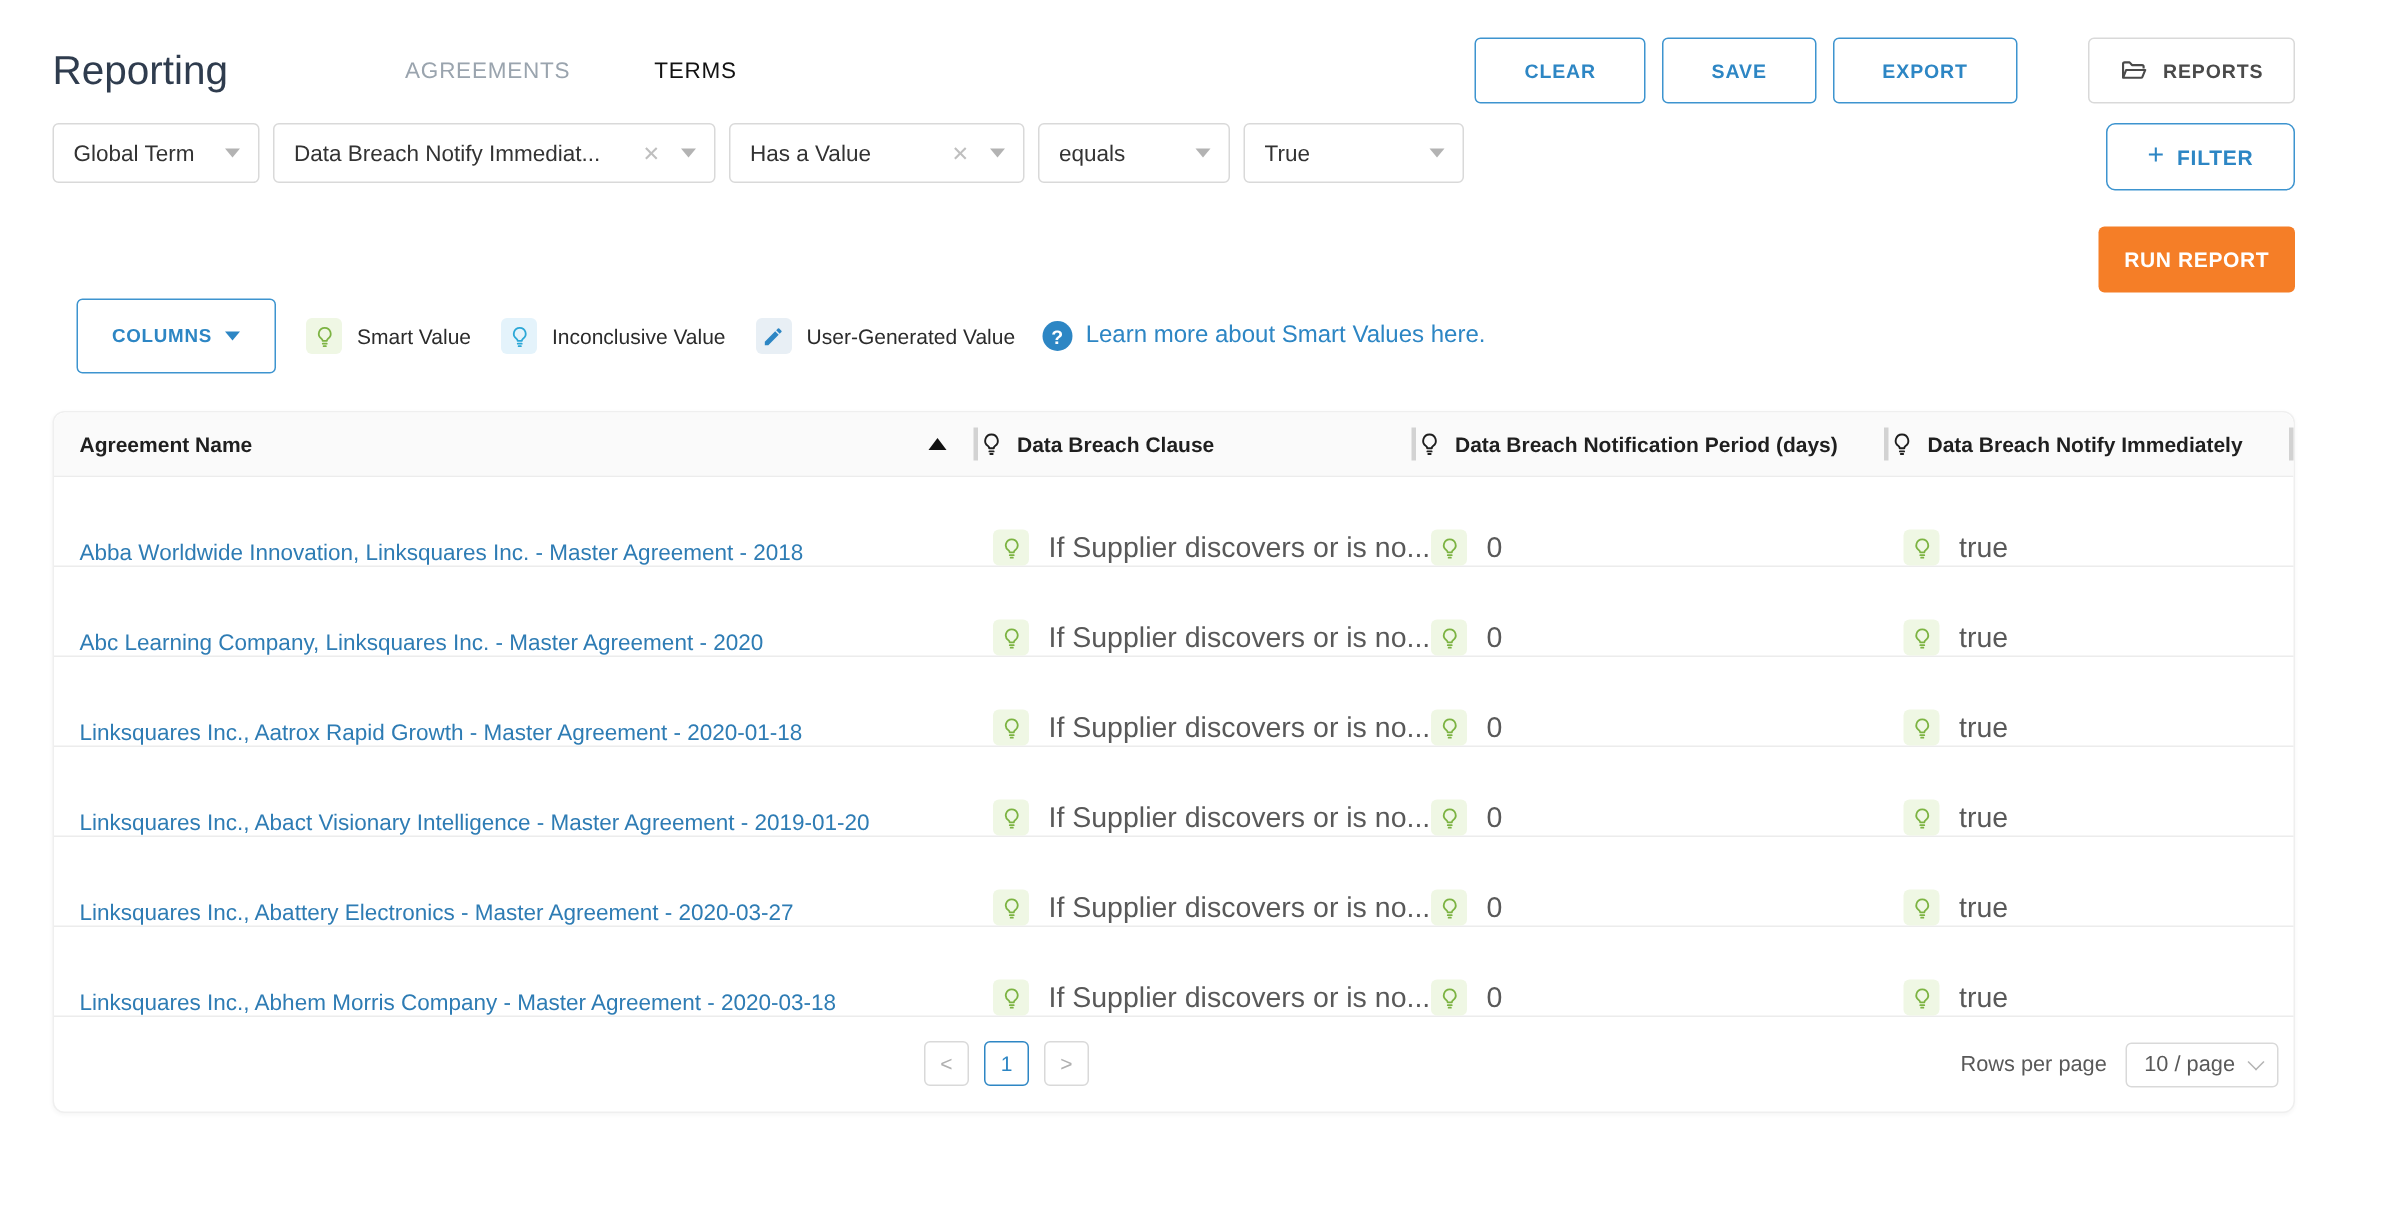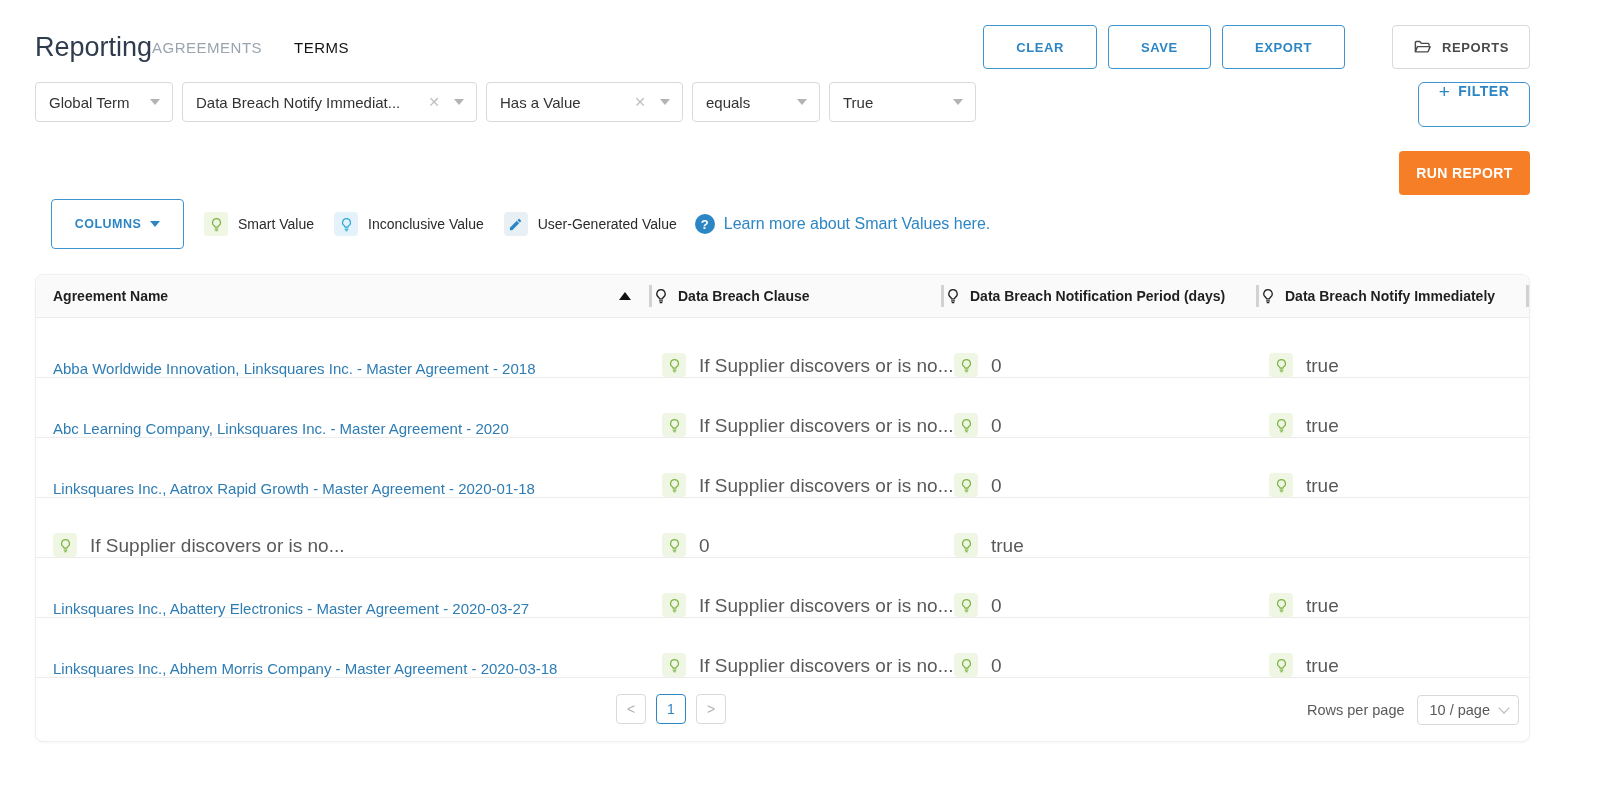--- a/index.html
+++ b/index.html
@@ -7,21 +7,21 @@
   body {
     width:1600px; height:809px;
     font-family:"Liberation Sans", sans-serif;
     color:#333; overflow:hidden; position:relative;
   }
   .content { width:1495px; margin-left:35px; position:relative; }
 
   
   .topbar { display:flex; align-items:center; padding-top:24px; height:70px; }
   .page-title { font-size:27px; font-weight:500; color:#2f3c4e; }
-  .tabs { display:flex; gap:32px; align-items:center; }
+  .tabs { display:flex; gap:56px; margin-left:118px; align-items:center; }
   .tab { font-size:15px; letter-spacing:.5px; cursor:pointer; }
   .tab.inactive { color:#9aa4ae; }
   .tab.active { color:#121212; font-weight:500; }
   .top-actions { margin-left:auto; display:flex; align-items:center; gap:11px; }
   .btn { display:inline-flex; align-items:center; justify-content:center; border-radius:4px;
          font-size:13px; font-weight:bold; letter-spacing:.6px; background:#fff; cursor:pointer;
          border:1px solid #3d94cf; color:#2d86c4; height:44px; padding:0 32px; }
   .btn.reports { border:1px solid #d9d9d9; color:#4a4a4a; margin-left:36px; padding:0 20px; gap:10px; }
   .btn.reports svg { width:19px; height:19px; color:#4a4a4a; }
 
@@ -29,23 +29,23 @@
   .filter-row { display:flex; align-items:flex-start; margin-top:12px; }
   .filters { display:flex; gap:9px; }
   .fselect { height:40px; border:1px solid #d9d9d9; border-radius:4px; background:#fff;
              display:flex; align-items:center; padding:0 12px 0 13px; cursor:pointer; }
   .fselect .fval { font-size:15px; color:#333; white-space:nowrap; flex:1; }
   .f-0 { width:138px; } .f-1 { width:295px; } .f-2 { width:197px; } .f-3 { width:128px; } .f-4 { width:147px; }
   .clear-x { color:#bfbfbf; font-size:14px; margin-left:14px; cursor:pointer; line-height:1; }
   .clear-x::before { content:"✕"; }
   .caret-down { width:0; height:0; border-left:5px solid transparent; border-right:5px solid transparent;
                 border-top:6px solid #b3b3b3; margin-left:14px; flex:none; }
-  .filter-btn { margin-left:auto; height:45px; width:112px; border:1px solid #3d94cf; border-radius:6px;
+  .filter-btn { margin-left:auto; height:45px; width:126px; border:1px solid #3d94cf; border-radius:6px;
                 background:#fff; color:#2d86c4; font-weight:bold; font-size:14px; letter-spacing:.5px;
-                display:flex; justify-content:center; gap:8px; cursor:pointer; }
+                display:flex; align-items:center; justify-content:center; gap:8px; cursor:pointer; }
   .plus-glyph { font-weight:400; font-size:19px; line-height:1; position:relative; top:-1px; }
   .plus-glyph::before { content:"+"; }
 
   .run-row { display:flex; justify-content:flex-end; margin-top:24px; }
   .run-btn { height:44px; width:131px; background:#f57e27; border:none; border-radius:4px;
              color:#fff; font-weight:bold; font-size:14px; letter-spacing:.4px; cursor:pointer;
              font-family:"Liberation Sans", sans-serif; }
 
   
   .legend-row { display:flex; align-items:center; margin-top:4px;margin-left:16px; }
@@ -338,20 +338,23 @@
     <path d="M12 2.5a6.3 6.3 0 0 0-3.5 11.55c.75.52 1.2 1.35 1.2 2.25h4.6c0-.9.45-1.73 1.2-2.25A6.3 6.3 0 0 0 12 2.5z"></path>
     <line x1="9.9" y1="19.4" x2="14.1" y2="19.4"></line>
     <line x1="10.8" y1="22" x2="13.2" y2="22"></line>
   </svg>
             </span>
             <span class="cell-text">true</span>
           </div>
         </div>
         <div class="grid-row trow">
           <div class="cell">
+            <a class="link">Linksquares Inc., Abact Visionary Intelligence - Master Agreement - 2019-01-20</a>
+          </div>
+          <div class="cell">
             <span class="badge green">
               <svg viewBox="0 0 24 24" fill="none" stroke="currentColor" stroke-width="1.9" stroke-linecap="round" stroke-linejoin="round">
     <path d="M12 2.5a6.3 6.3 0 0 0-3.5 11.55c.75.52 1.2 1.35 1.2 2.25h4.6c0-.9.45-1.73 1.2-2.25A6.3 6.3 0 0 0 12 2.5z"></path>
     <line x1="9.9" y1="19.4" x2="14.1" y2="19.4"></line>
     <line x1="10.8" y1="22" x2="13.2" y2="22"></line>
   </svg>
             </span>
             <span class="cell-text">If Supplier discovers or is no...</span>
           </div>
           <div class="cell">

